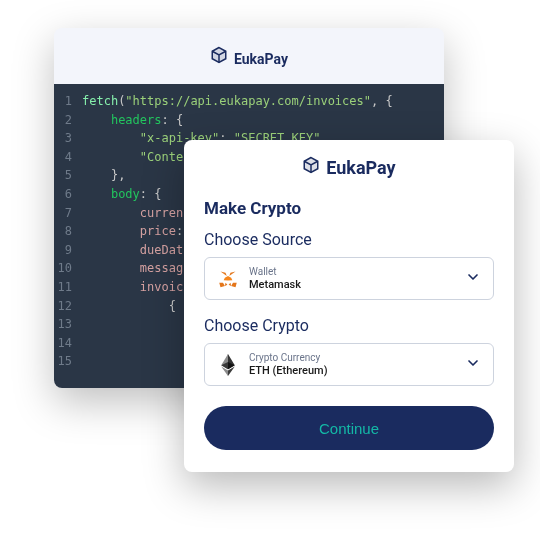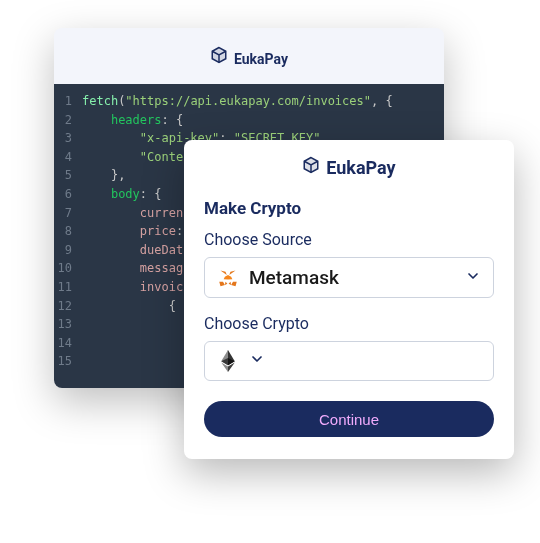--- a/index.html
+++ b/index.html
@@ -88,38 +88,38 @@
     }
     .select-box .icon-slot {
       width: 22px; height: 22px;
       display: flex; align-items: center; justify-content: center;
     }
     .select-text { flex: 1; }
     .select-caption {
       font-size: 10px; color: #6a748a; line-height: 1.2;
     }
     .select-value {
-      font-size: 19px; color: #1a1a1a; font-weight: 500;
+      font-size: 11px; color: #1a1a1a; font-weight: 500;
     }
     .chevron {
       color: #1a2b5f;
     }
     .metamask-icon {
       width: 20px; height: 20px;
     }
     .eth-icon {
       width: 16px; height: 22px;
     }
     .continue-btn {
       margin: 4px 20px 0 20px;
       background: #1a2b5f;
-      color: #f0abfc;
+      color: #14b8a6;
       border: none;
       border-radius: 999px;
-      height: 36px;
+      height: 44px;
       width: calc(100% - 40px);
       font-size: 15px;
       font-weight: 500;
       cursor: pointer;
     }
   </style>
 </head>
 <body>
 
 <div class="code-card">
@@ -160,20 +160,21 @@
             <polygon fill="#E4761B" points="4,4 14,11 12,6"></polygon>
             <polygon fill="#E4761B" points="24,22 21,27 28,29 30,22"></polygon>
             <polygon fill="#E4761B" points="2,22 4,29 11,27 8,22"></polygon>
             <polygon fill="#F6851B" points="11,14 9,18 16,18.3 16,11"></polygon>
             <polygon fill="#F6851B" points="21,14 16,11 16,18.3 23,18"></polygon>
             <polygon fill="#E2761B" points="11,27 15,25 12,22"></polygon>
             <polygon fill="#E2761B" points="21,27 20,22 17,25"></polygon>
           </svg>
       </span>
       <div class="select-text">
+        <div class="select-caption">Wallet</div>
         <div class="select-value">Metamask</div>
       </div>
       <span class="chevron">
         <svg width="16" height="16" viewBox="0 0 24 24" fill="none">
             <path d="M6 9l6 6 6-6" stroke="#1a2b5f" stroke-width="2.5" stroke-linecap="round" stroke-linejoin="round"></path>
           </svg>
       </span>
     </div>
 
     <div class="field-label">Choose Crypto</div>
@@ -181,20 +182,24 @@
       <span class="icon-slot">
         <svg class="eth-icon" viewBox="0 0 256 417">
             <polygon fill="#343434" points="128,0 125,9 125,285 128,288 256,212"></polygon>
             <polygon fill="#8C8C8C" points="128,0 0,212 128,288 128,154"></polygon>
             <polygon fill="#3C3C3B" points="128,312 126,314 126,413 128,417 256,236"></polygon>
             <polygon fill="#8C8C8C" points="128,417 128,312 0,236"></polygon>
             <polygon fill="#141414" points="128,288 256,212 128,154"></polygon>
             <polygon fill="#393939" points="0,212 128,288 128,154"></polygon>
           </svg>
       </span>
+      <div class="select-text">
+        <div class="select-caption">Crypto Currency</div>
+        <div class="select-value">ETH (Ethereum)</div>
+      </div>
       <span class="chevron">
         <svg width="16" height="16" viewBox="0 0 24 24" fill="none">
             <path d="M6 9l6 6 6-6" stroke="#1a2b5f" stroke-width="2.5" stroke-linecap="round" stroke-linejoin="round"></path>
           </svg>
       </span>
     </div>
   </div>
   <button class="continue-btn">Continue</button>
 </div>
 

